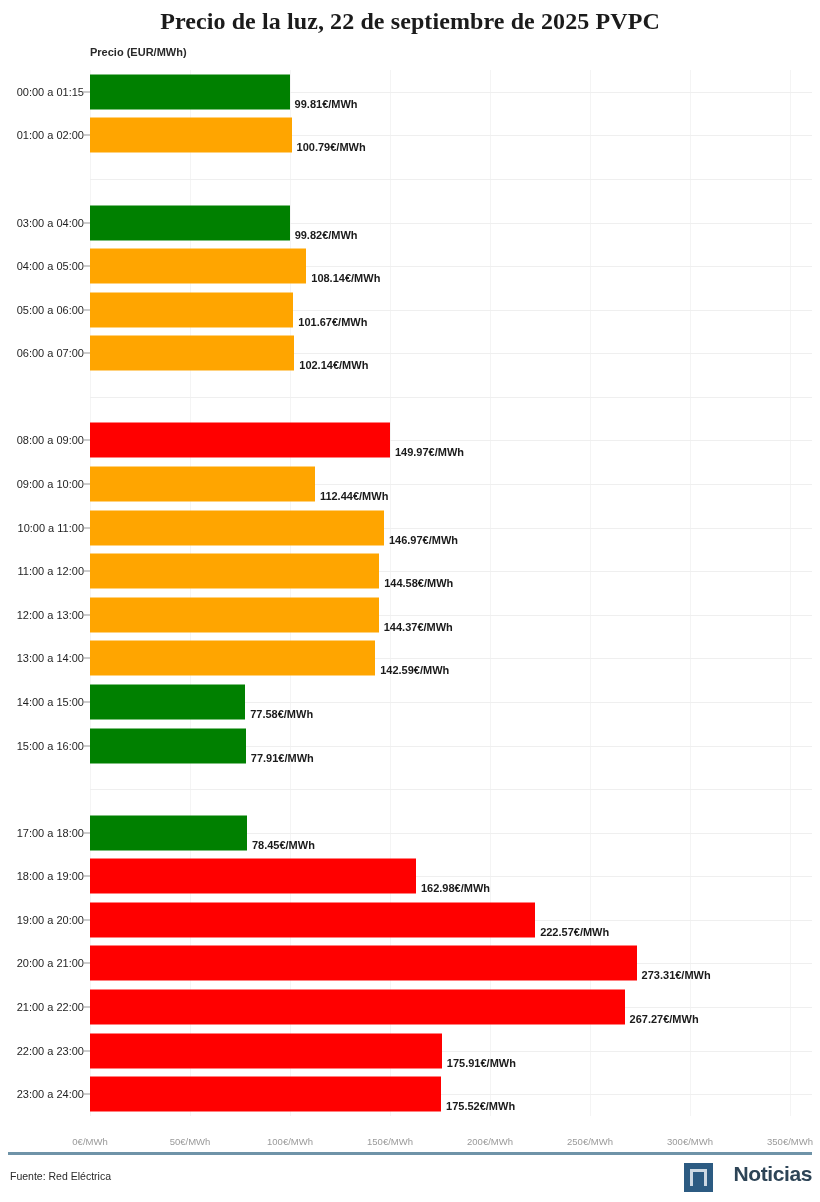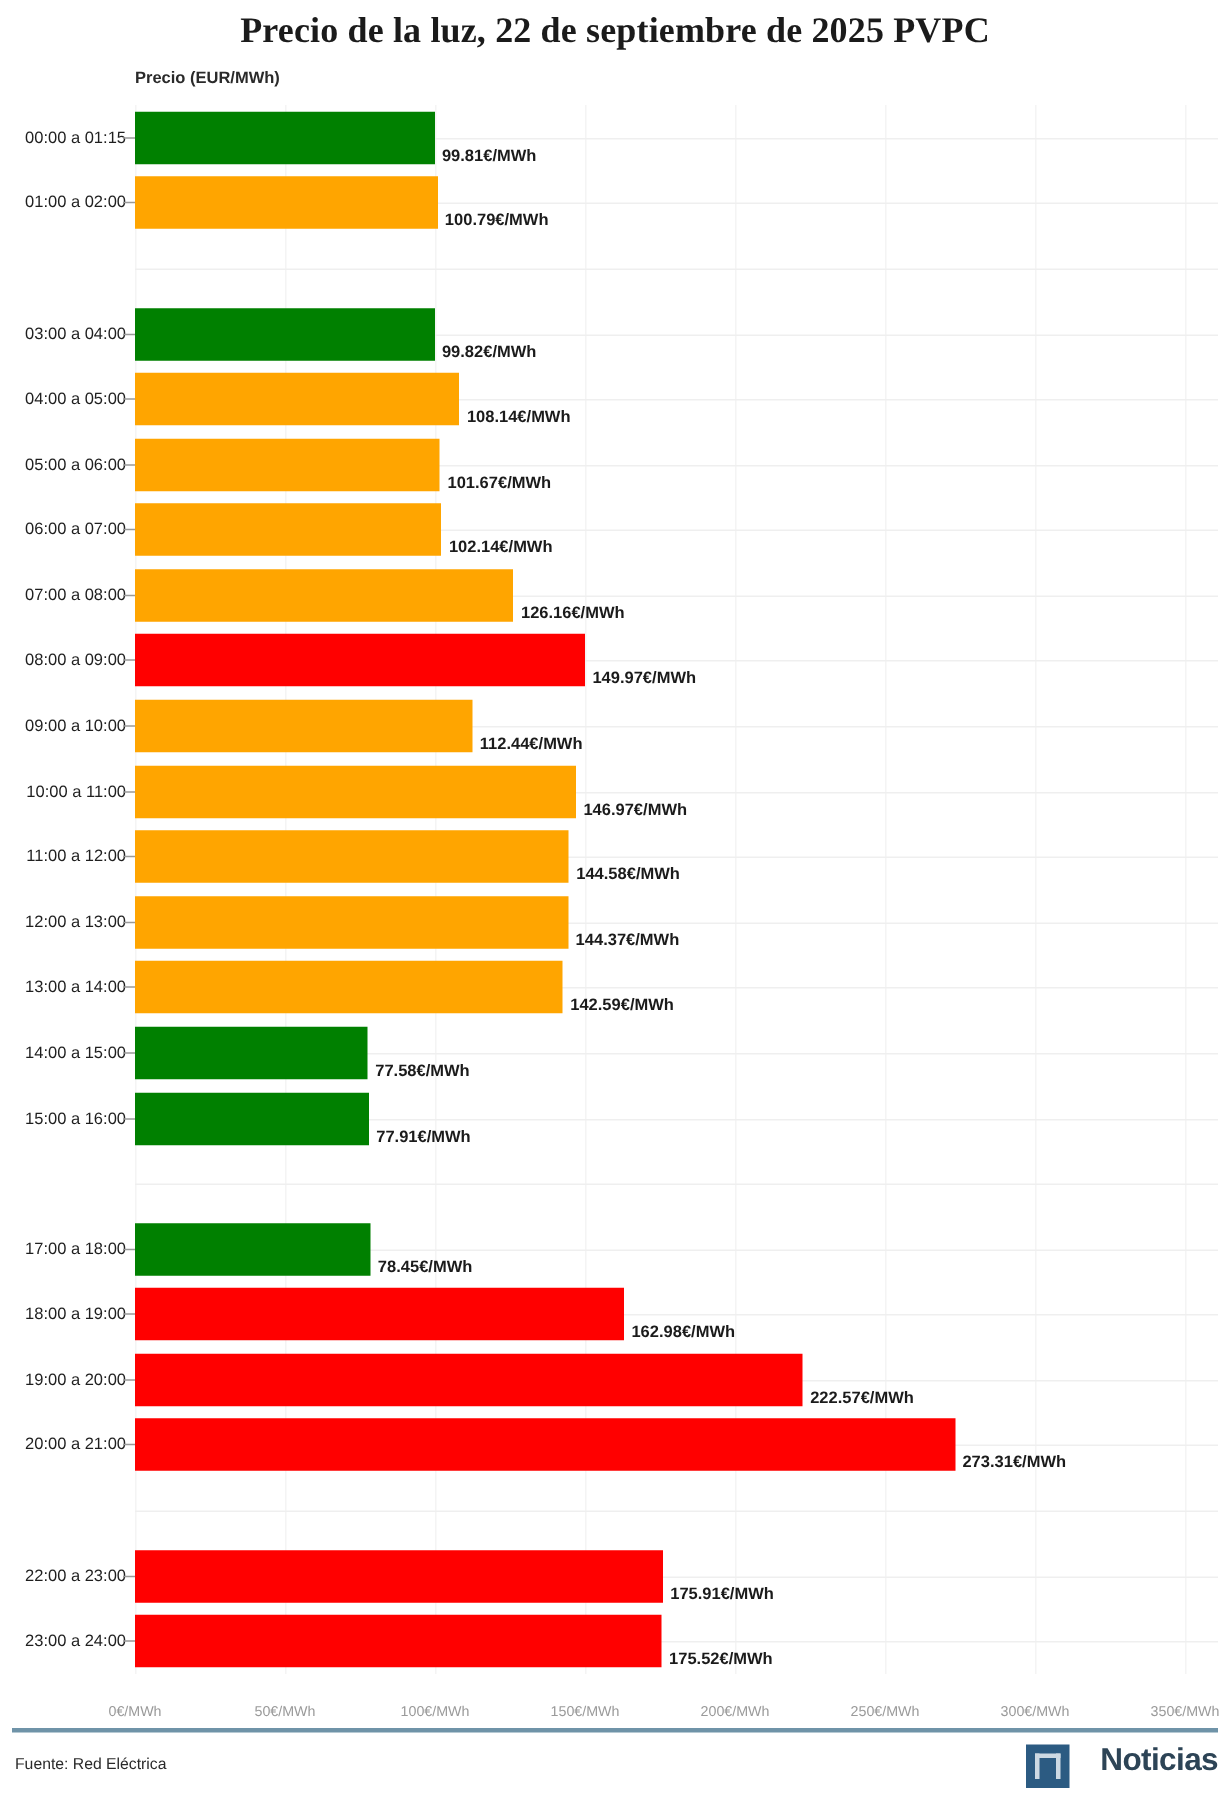--- a/index.html
+++ b/index.html
@@ -294,26 +294,20 @@
         <div class="tickmark"></div>
         <div class="bar" title="05:00 a 06:00 — 101.67€/MWh" style="width: 203.34px; background: rgb(255, 165, 0);"></div>
         <div class="bar-value" style="left: 293.34px;">101.67€/MWh</div>
       </div>
       <div class="row" style="top: 261.5px; height: 43.5833px;">
         <div class="cat-label">06:00 a 07:00</div>
         <div class="tickmark"></div>
         <div class="bar" title="06:00 a 07:00 — 102.14€/MWh" style="width: 204.28px; background: rgb(255, 165, 0);"></div>
         <div class="bar-value" style="left: 294.28px;">102.14€/MWh</div>
       </div>
-      <div class="row" style="top: 305.083px; height: 43.5833px;">
-        <div class="cat-label">07:00 a 08:00</div>
-        <div class="tickmark"></div>
-        <div class="bar" title="07:00 a 08:00 — 126.16€/MWh" style="width: 252.32px; background: rgb(255, 165, 0);"></div>
-        <div class="bar-value" style="left: 342.32px;">126.16€/MWh</div>
-      </div>
       <div class="row" style="top: 348.667px; height: 43.5833px;">
         <div class="cat-label">08:00 a 09:00</div>
         <div class="tickmark"></div>
         <div class="bar" title="08:00 a 09:00 — 149.97€/MWh" style="width: 299.94px; background: rgb(255, 0, 0);"></div>
         <div class="bar-value" style="left: 389.94px;">149.97€/MWh</div>
       </div>
       <div class="row" style="top: 392.25px; height: 43.5833px;">
         <div class="cat-label">09:00 a 10:00</div>
         <div class="tickmark"></div>
         <div class="bar" title="09:00 a 10:00 — 112.44€/MWh" style="width: 224.88px; background: rgb(255, 165, 0);"></div>
@@ -371,20 +365,26 @@
         <div class="cat-label">19:00 a 20:00</div>
         <div class="tickmark"></div>
         <div class="bar" title="19:00 a 20:00 — 222.57€/MWh" style="width: 445.14px; background: rgb(255, 0, 0);"></div>
         <div class="bar-value" style="left: 535.14px;">222.57€/MWh</div>
       </div>
       <div class="row" style="top: 871.667px; height: 43.5833px;">
         <div class="cat-label">20:00 a 21:00</div>
         <div class="tickmark"></div>
         <div class="bar" title="20:00 a 21:00 — 273.31€/MWh" style="width: 546.62px; background: rgb(255, 0, 0);"></div>
         <div class="bar-value" style="left: 636.62px;">273.31€/MWh</div>
+      </div>
+      <div class="row" style="top: 915.25px; height: 43.5833px;">
+        <div class="cat-label">21:00 a 22:00</div>
+        <div class="tickmark"></div>
+        <div class="bar" title="21:00 a 22:00 — 267.27€/MWh" style="width: 534.54px; background: rgb(255, 0, 0);"></div>
+        <div class="bar-value" style="left: 624.54px;">267.27€/MWh</div>
       </div>
       <div class="row" style="top: 958.833px; height: 43.5833px;">
         <div class="cat-label">22:00 a 23:00</div>
         <div class="tickmark"></div>
         <div class="bar" title="22:00 a 23:00 — 175.91€/MWh" style="width: 351.82px; background: rgb(255, 0, 0);"></div>
         <div class="bar-value" style="left: 441.82px;">175.91€/MWh</div>
       </div>
       <div class="row" style="top: 1002.42px; height: 43.5833px;">
         <div class="cat-label">23:00 a 24:00</div>
         <div class="tickmark"></div>

